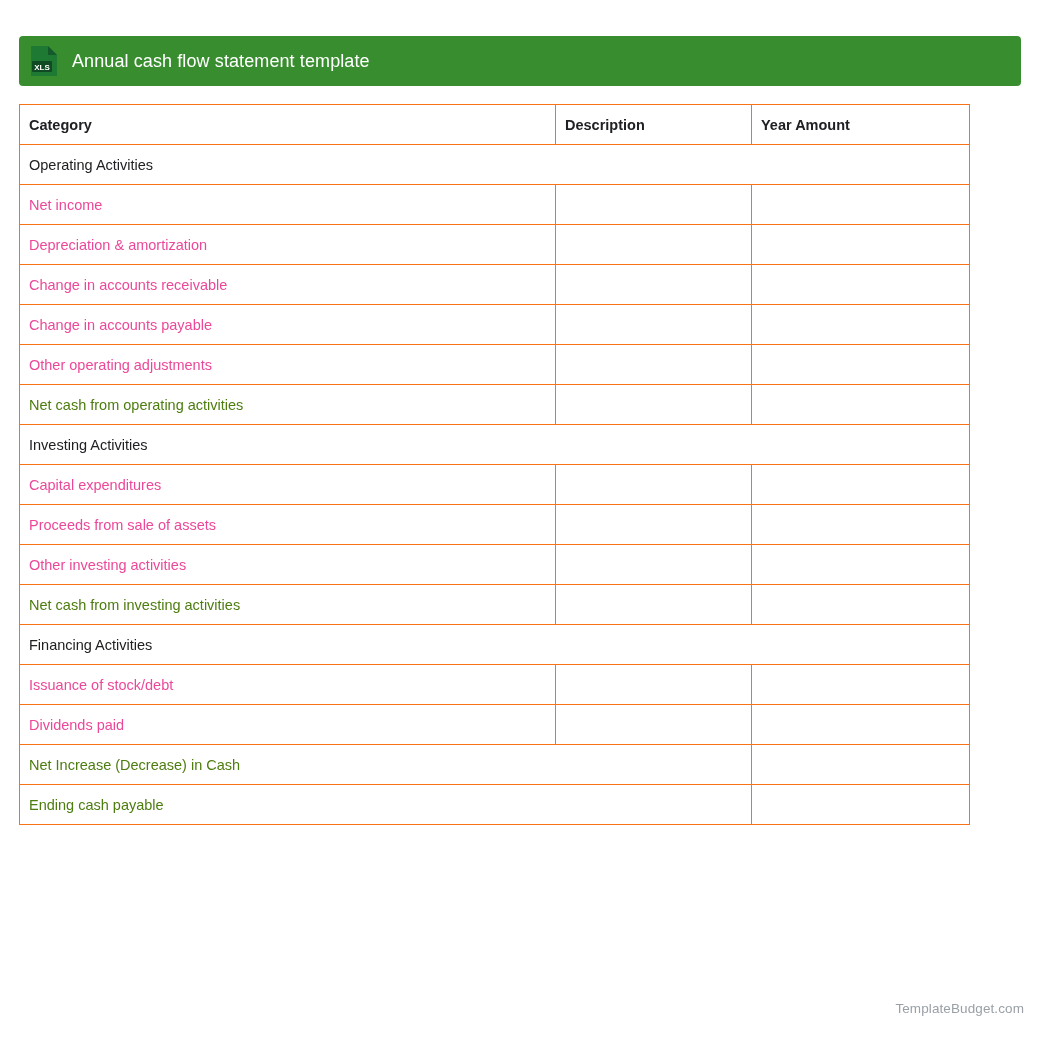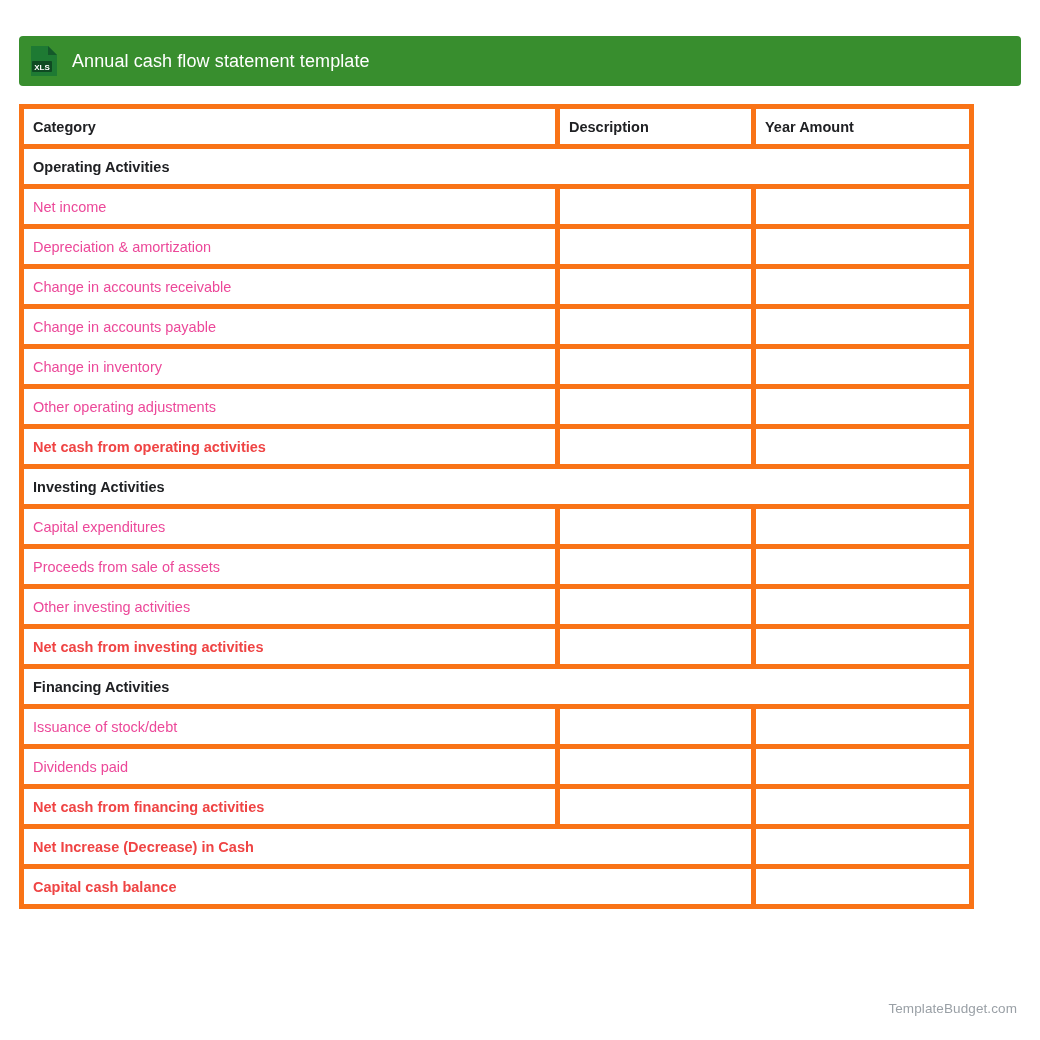--- a/index.html
+++ b/index.html
@@ -67,56 +67,56 @@
     border-collapse: collapse;
     table-layout: fixed;
     background: #ffffff;
   }
 
   .sheet col.c-category { width: 536px; }
   .sheet col.c-description { width: 196px; }
   .sheet col.c-amount { width: 218px; }
 
   .sheet th, .sheet td {
-    border: 5px solid #f97316;
+    border: 1px solid #f97316;
     height: 40px;
     box-sizing: border-box;
     padding: 0 0 0 9px;
     text-align: left;
     vertical-align: middle;
     font-size: 14.5px;
     font-weight: 400;
     color: #3c4043;
     background: #ffffff;
   }
 
   .sheet th {
     font-weight: 700;
     color: #202124;
     font-size: 14.5px;
   }
 
   tr.section-row > td {
-    font-weight: 700;
+    font-weight: 400;
     color: #202124;
   }
 
   tr.total-row > td.label-cell {
-    font-weight: 700;
-    color: #ef4444;
+    font-weight: 400;
+    color: #4d7c0f;
   }
 
   td.label-cell { color: #ec4899; }
 
   td.blank-cell { padding: 0; }
 
   
   .footer {
     position: absolute;
-    right: 11px;
+    right: 4px;
     top: 1001px;
     font-size: 13.5px;
     color: #9aa0a6;
     letter-spacing: 0.1px;
     white-space: nowrap;
   }
 </style>
 </head>
 <body>
 
@@ -165,25 +165,20 @@
           <td class="label-cell">Change in accounts receivable</td>
           <td class="blank-cell"></td>
           <td class="blank-cell"></td>
         </tr>
         <tr class="item-row">
           <td class="label-cell">Change in accounts payable</td>
           <td class="blank-cell"></td>
           <td class="blank-cell"></td>
         </tr>
         <tr class="item-row">
-          <td class="label-cell">Change in inventory</td>
-          <td class="blank-cell"></td>
-          <td class="blank-cell"></td>
-        </tr>
-        <tr class="item-row">
           <td class="label-cell">Other operating adjustments</td>
           <td class="blank-cell"></td>
           <td class="blank-cell"></td>
         </tr>
         <tr class="total-row">
           <td class="label-cell">Net cash from operating activities</td>
           <td class="blank-cell"></td>
           <td class="blank-cell"></td>
         </tr>
         <tr class="section-row">
@@ -216,30 +211,25 @@
           <td class="label-cell">Issuance of stock/debt</td>
           <td class="blank-cell"></td>
           <td class="blank-cell"></td>
         </tr>
         <tr class="item-row">
           <td class="label-cell">Dividends paid</td>
           <td class="blank-cell"></td>
           <td class="blank-cell"></td>
         </tr>
         <tr class="total-row">
-          <td class="label-cell">Net cash from financing activities</td>
-          <td class="blank-cell"></td>
-          <td class="blank-cell"></td>
-        </tr>
-        <tr class="total-row">
           <td colspan="2" class="label-cell">Net Increase (Decrease) in Cash</td>
           <td class="blank-cell"></td>
         </tr>
         <tr class="total-row">
-          <td colspan="2" class="label-cell">Capital cash balance</td>
+          <td colspan="2" class="label-cell">Ending cash payable</td>
           <td class="blank-cell"></td>
         </tr>
       </tbody>
   </table>
 
   <div class="footer">TemplateBudget.com</div>
 
 </div>
 
 </body></html>

